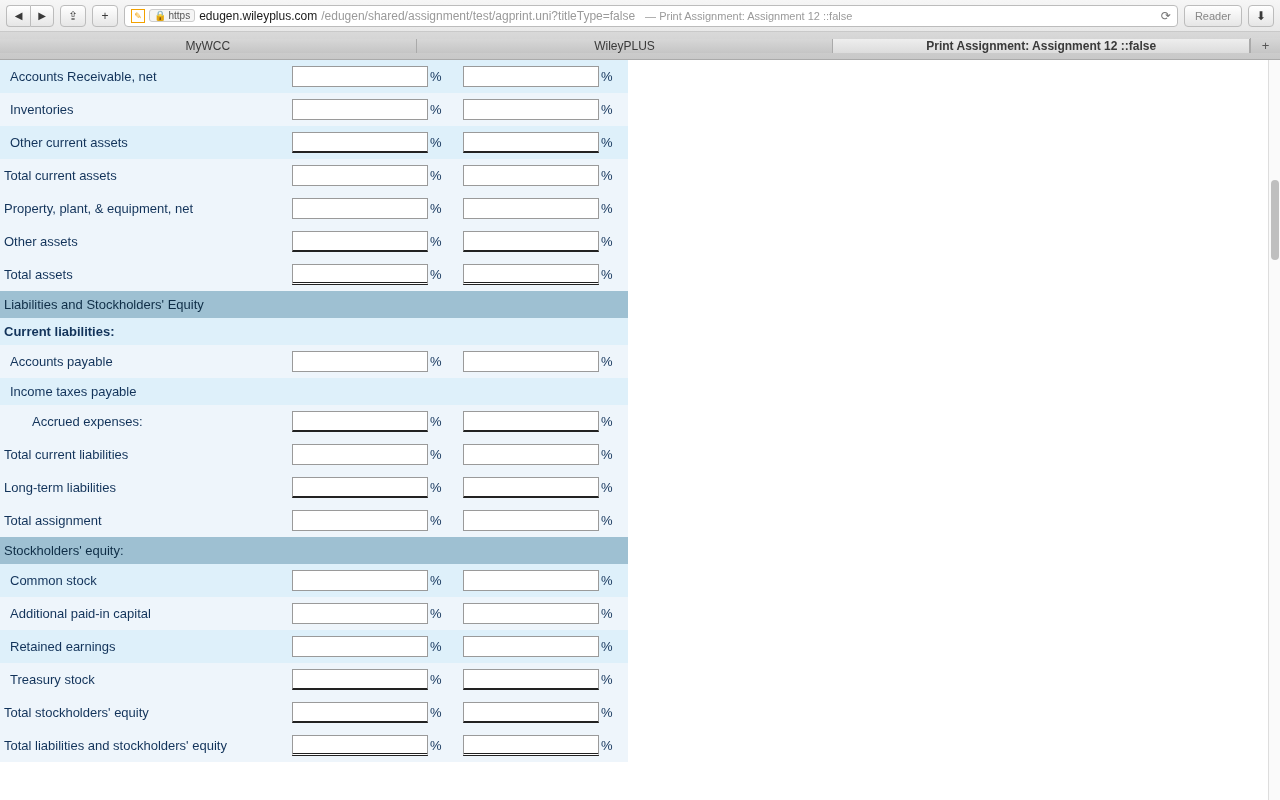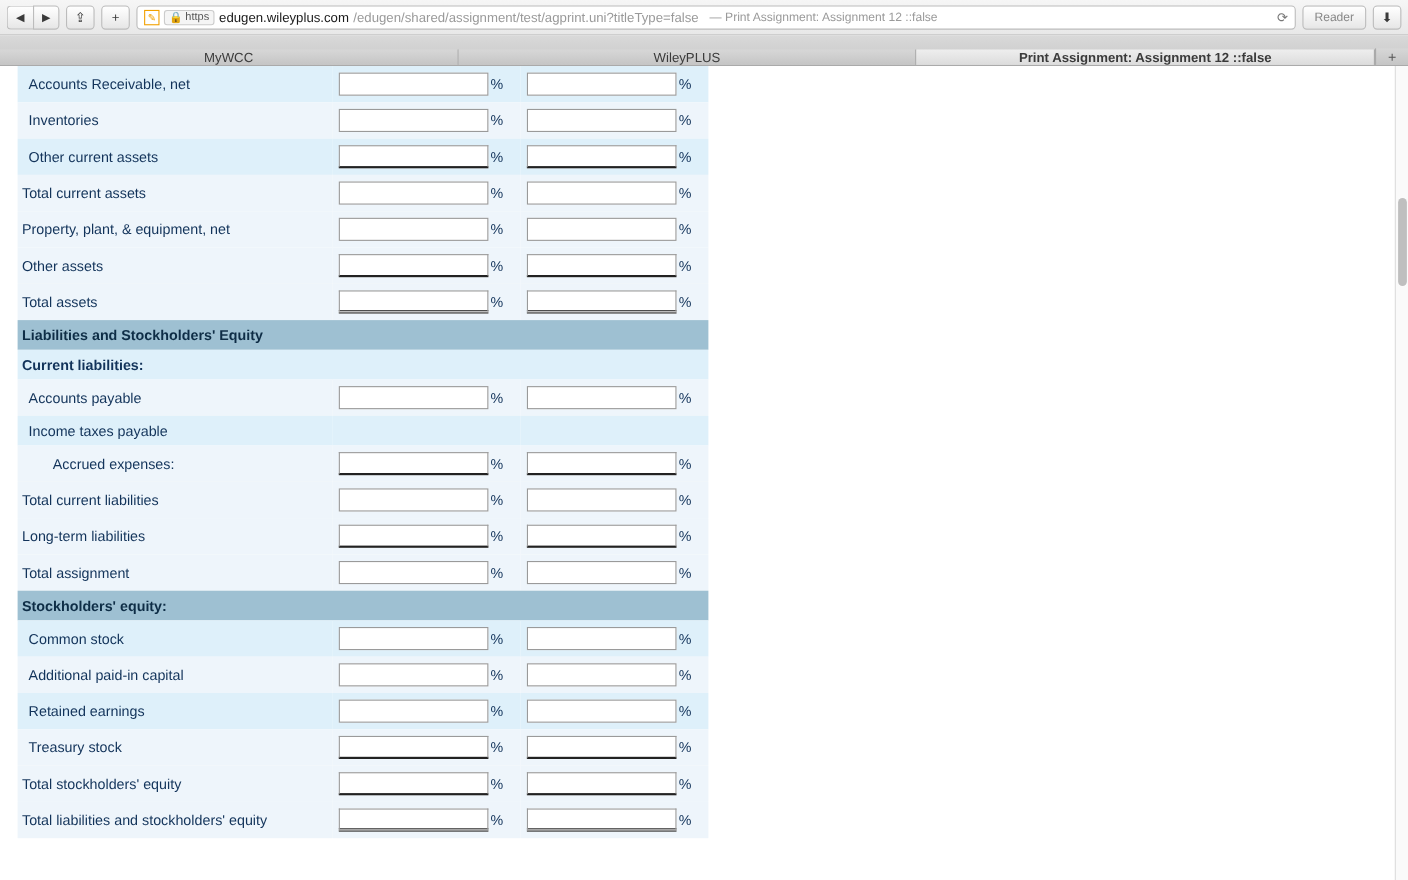--- a/index.html
+++ b/index.html
@@ -13,35 +13,35 @@
 .sq-btn{width:26px;height:22px;background:linear-gradient(#fff,#e6e6e6);border:1px solid #bcbcbc;border-radius:4px;display:flex;align-items:center;justify-content:center;font-size:12px;color:#3a3a3a}
 .addr-wrap{flex:1;display:flex;align-items:center;height:22px;background:#fff;border:1px solid #bcbcbc;border-radius:4px;padding:0 6px;gap:4px;font-size:12px}
 .addr-https{background:#f5f5f5;border:1px solid #ccc;border-radius:3px;padding:0 4px;font-size:10px;color:#555;display:flex;align-items:center;gap:2px}
 .fav{width:14px;height:14px;background:#fff;border:1px solid #f2a100;display:flex;align-items:center;justify-content:center}
 .fav span{color:#f2a100;font-size:9px}
 .addr-domain{color:#1a1a1a;font-weight:500}
 .addr-path{color:#9a9a9a}
 .addr-title{color:#9a9a9a;font-size:11px;margin-left:6px}
 .reader{height:22px;padding:0 10px;border:1px solid #bcbcbc;border-radius:4px;background:linear-gradient(#fff,#e6e6e6);color:#888;font-size:11px;display:flex;align-items:center}
 
-.tabbar{height:28px;background:linear-gradient(#d9d9d9,#c8c8c8);border-bottom:1px solid #aaa;display:flex;align-items:flex-end}
+.tabbar{height:28px;background:linear-gradient(#d9d9d9,#c8c8c8);border-bottom:1px solid #aaa;display:flex;align-items:center}
 .tab{flex:1;max-width:420px;border-right:1px solid #aaa;display:flex;align-items:center;justify-content:center;font-size:12px;color:#3a3a3a;background:linear-gradient(#d7d7d7,#c5c5c5)}
 .tab.active{background:linear-gradient(#eee,#dcdcdc);font-weight:700}
 .tab-plus{width:30px;display:flex;align-items:center;justify-content:center;color:#555;border-left:1px solid #aaa;margin-left:auto;background:linear-gradient(#d7d7d7,#c5c5c5)}
 
 .viewport{height:calc(800px - 60px);overflow-y:auto;display:flex}
-.content{width:628px;margin-left:16px}
+.content{width:628px;margin-left:0}
 .scrollbar{width:12px;background:#fafafa;border-left:1px solid #ddd;position:absolute;right:0;top:60px;bottom:0}
 .thumb{position:absolute;width:8px;left:2px;top:120px;height:80px;background:#bfbfbf;border-radius:4px}
 
 table{width:100%;border-collapse:collapse;font-size:13px}
 td{padding:6px 6px;vertical-align:middle;white-space:nowrap}
 tr.zebra-light td{background:#eef5fb}
 tr.zebra-dark td{background:#def0fa}
-tr.section td{background:#9ec0d2;font-weight:700;color:#0e2d46}
+tr.section td{background:#9ec0d2;font-weight:400;color:#0e2d46}
 tr.subhead td{background:#def0fa;font-weight:700}
 .lbl{width:286px;color:#12335a;padding-left:10px}
 .lbl.outdent{padding-left:4px}
 .lbl.indent2{padding-left:32px}
 .inp-wrap{display:flex;align-items:center;gap:2px}
 .inp{width:136px;height:21px;border:1px solid #9a9a9a;background:#fff}
 .inp.underline{border-bottom:2px solid #222}
 .inp.dbl{border-bottom:3px double #222}
 .pct{font-size:13px;color:#12335a}
 .col-in{width:171px}

